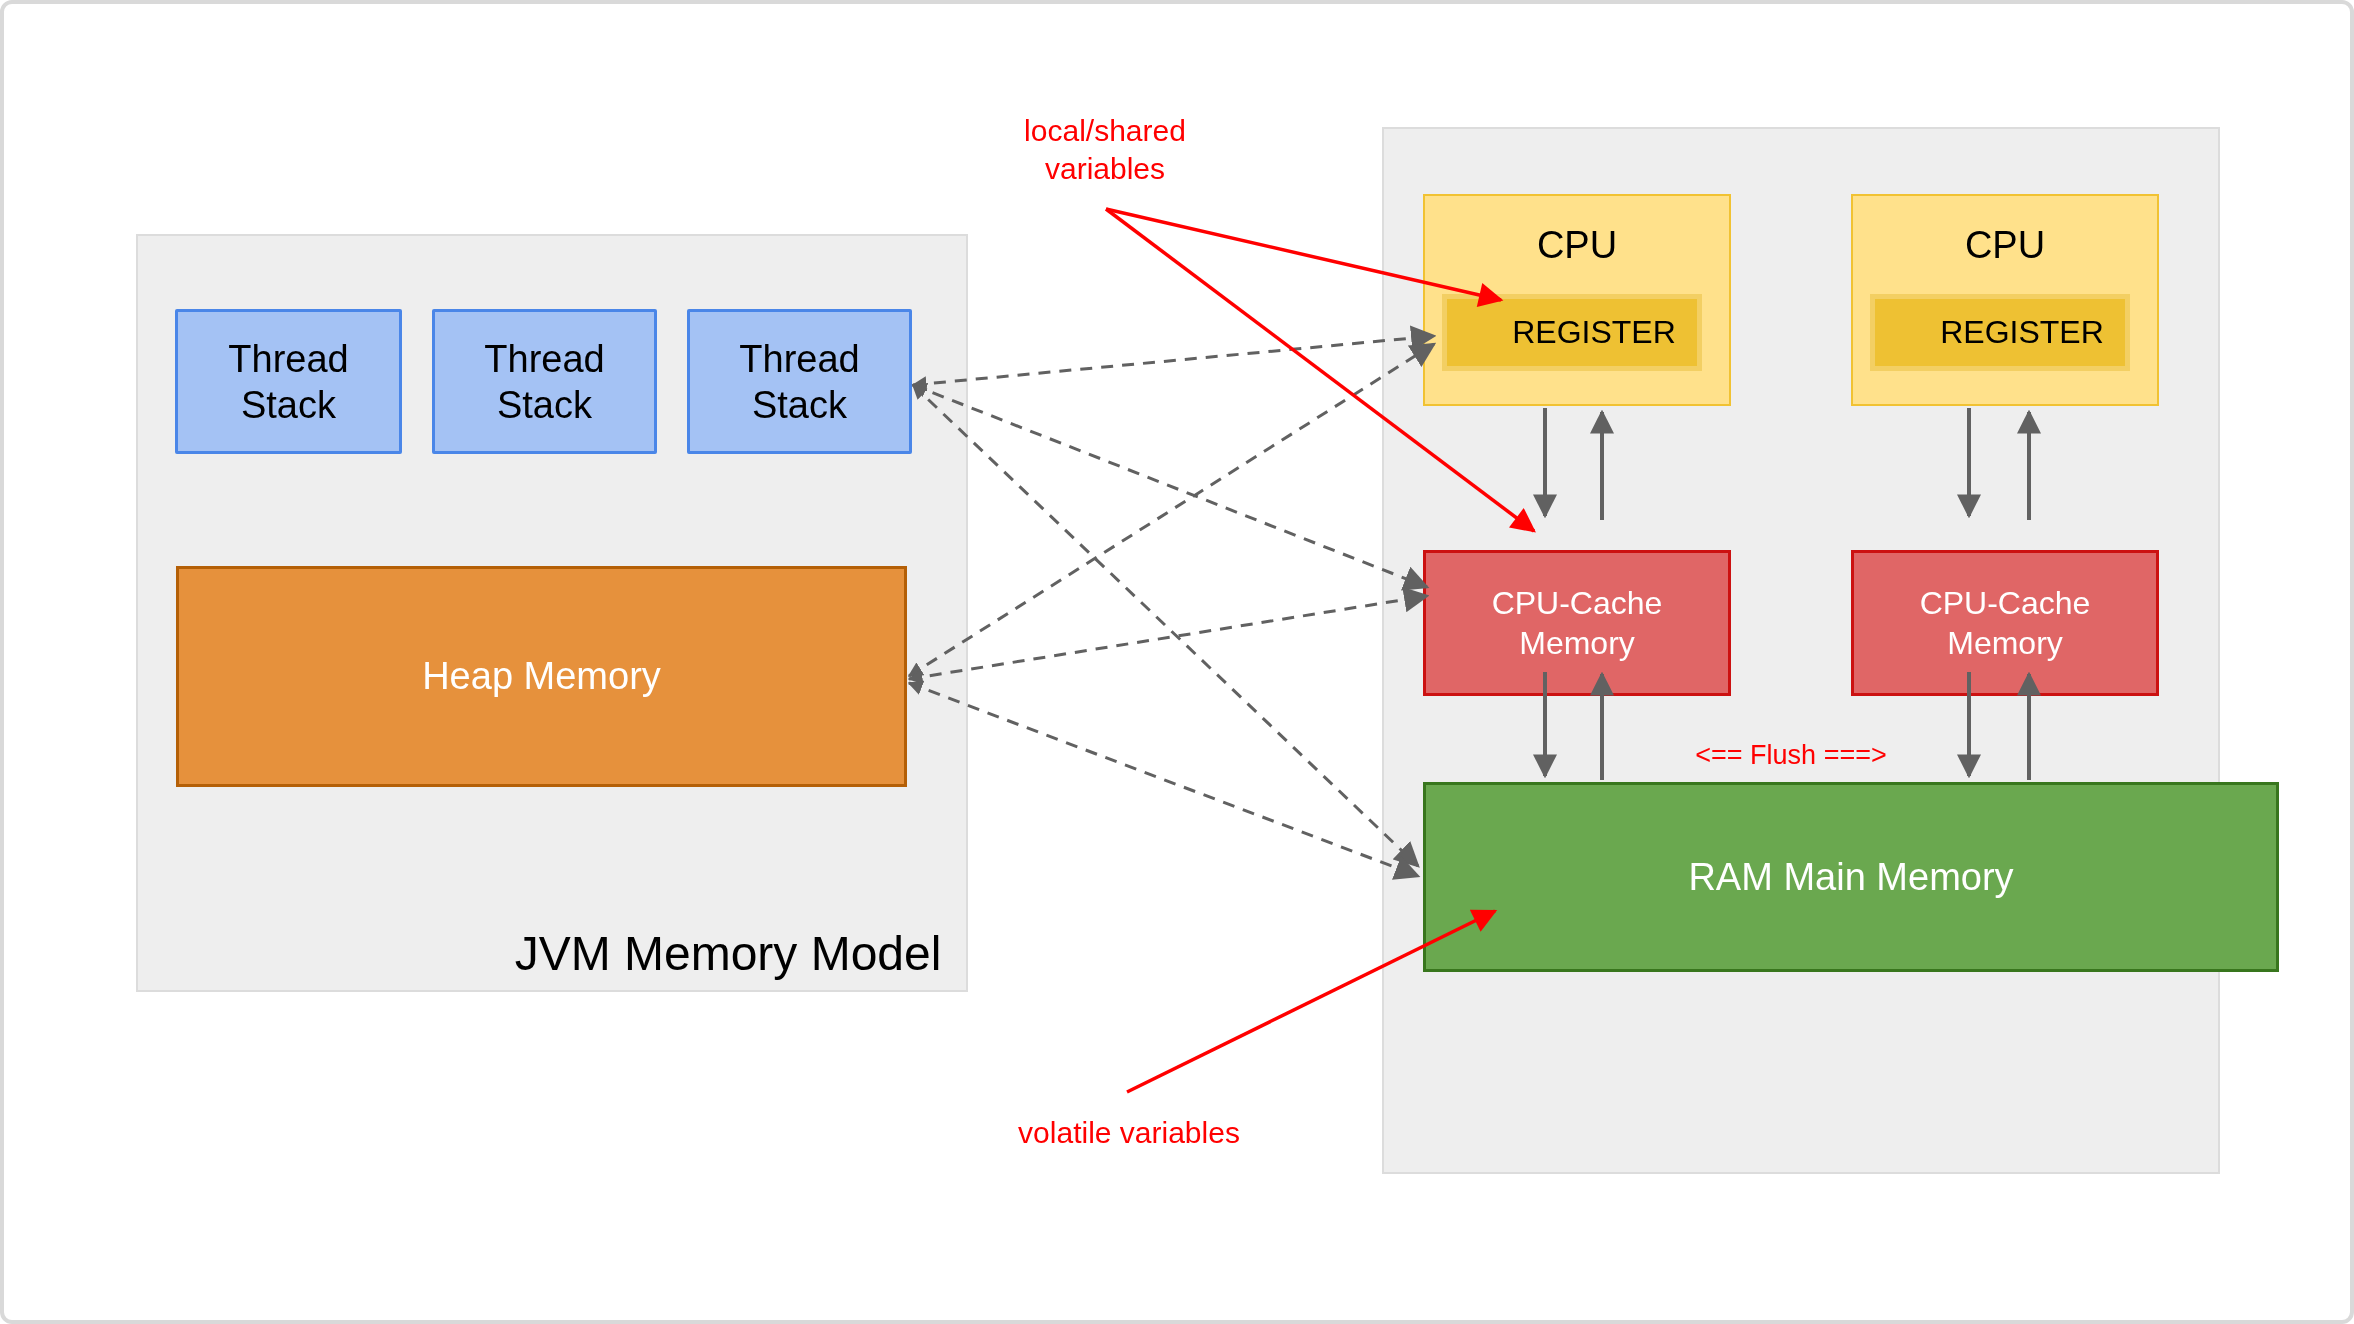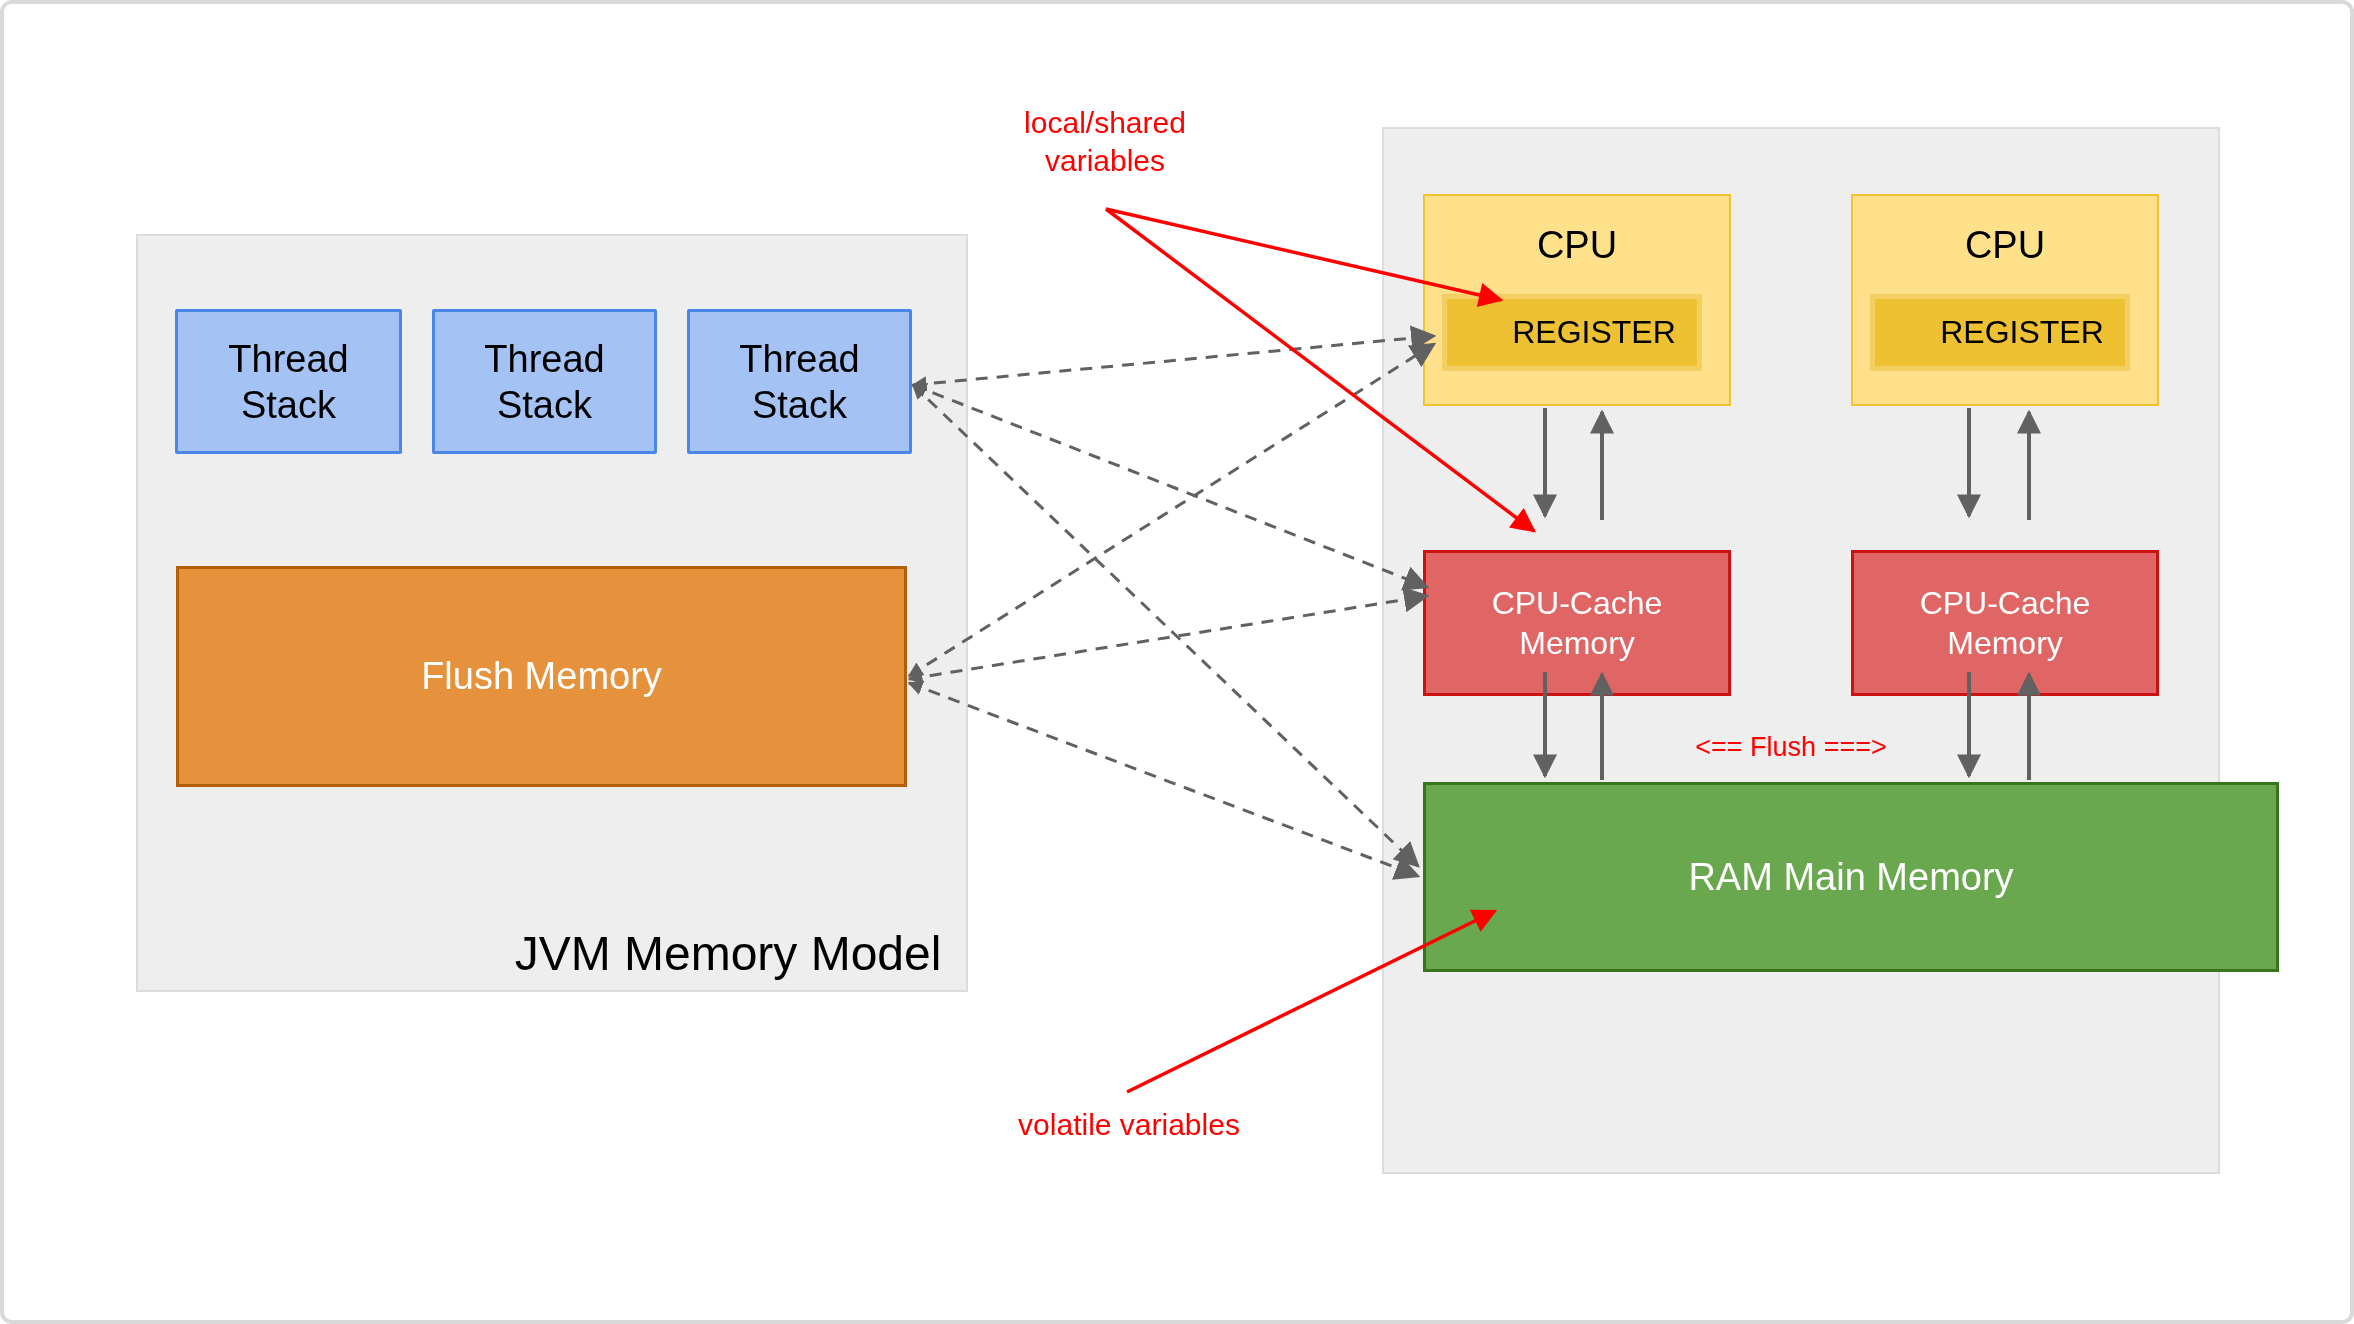--- a/index.html
+++ b/index.html
@@ -37,21 +37,21 @@
   #cache1{left:1419px;top:518px;width:308px;height:146px;}
   #cache2{left:1847px;top:518px;width:308px;height:146px;}
 
   #ram{left:1419px;top:778px;width:856px;height:190px;
     background:#6aa84f;border:3px solid #38761d;color:#fff;font-size:38px;}
 
   .title{position:absolute;z-index:4;font-size:48px;text-align:center;color:#000;margin-top:20px;}
   #jvm-title{left:404px;top:902px;width:640px;}
   #cpu-title{left:1656px;top:1062px;width:640px;}
 
-  .annot{position:absolute;z-index:4;color:#ff0000;font-size:30px;line-height:38px;text-align:center;white-space:pre-line;}
+  .annot{position:absolute;z-index:4;color:#ff0000;font-size:30px;line-height:38px;text-align:center;white-space:pre-line;margin-top:8px;}
   #local-shared{left:951px;top:100px;width:300px;}
   #volatile-vars{left:975px;top:1102px;width:300px;}
   #flush-label{left:1627px;top:724px;width:320px;font-size:27px;}
 
   svg.overlay{position:absolute;left:0;top:0;z-index:3;pointer-events:none;}
   .dash{stroke:#616161;stroke-width:3;stroke-dasharray:12 9;fill:none;}
   .flow{stroke:#616161;stroke-width:4;fill:none;}
   .redline{stroke:#ff0000;stroke-width:3.5;fill:none;}
 </style>
 </head>
@@ -61,21 +61,21 @@
 
   <div class="panel" id="jvm-panel"></div>
   <div class="panel" id="cpu-panel"></div>
 
   <div class="box ts" id="ts1">Thread
 Stack</div>
   <div class="box ts" id="ts2">Thread
 Stack</div>
   <div class="box ts" id="ts3">Thread
 Stack</div>
-  <div class="box" id="heap">Flush Memory</div>
+  <div class="box" id="heap">Heap Memory</div>
 
   <div class="box cpu" id="cpu1">CPU</div>
   <div class="box cpu" id="cpu2">CPU</div>
   <div class="box reg" id="reg1">REGISTER</div>
   <div class="box reg" id="reg2">REGISTER</div>
   <div class="box cache" id="cache1">CPU-Cache
 Memory</div>
   <div class="box cache" id="cache2">CPU-Cache
 Memory</div>
   <div class="box" id="ram">RAM Main Memory</div>

